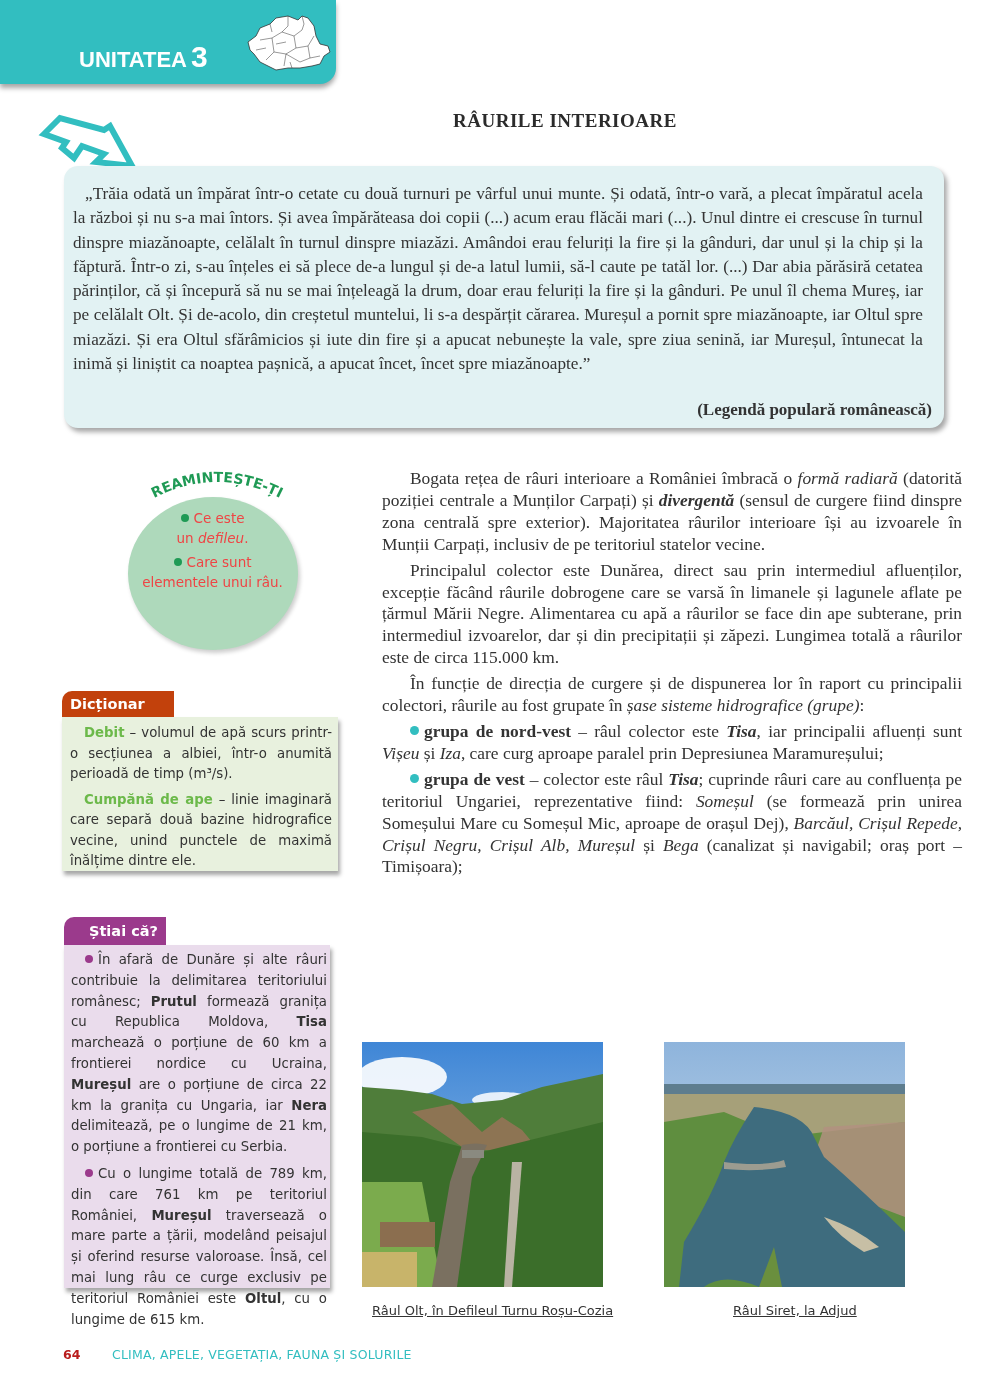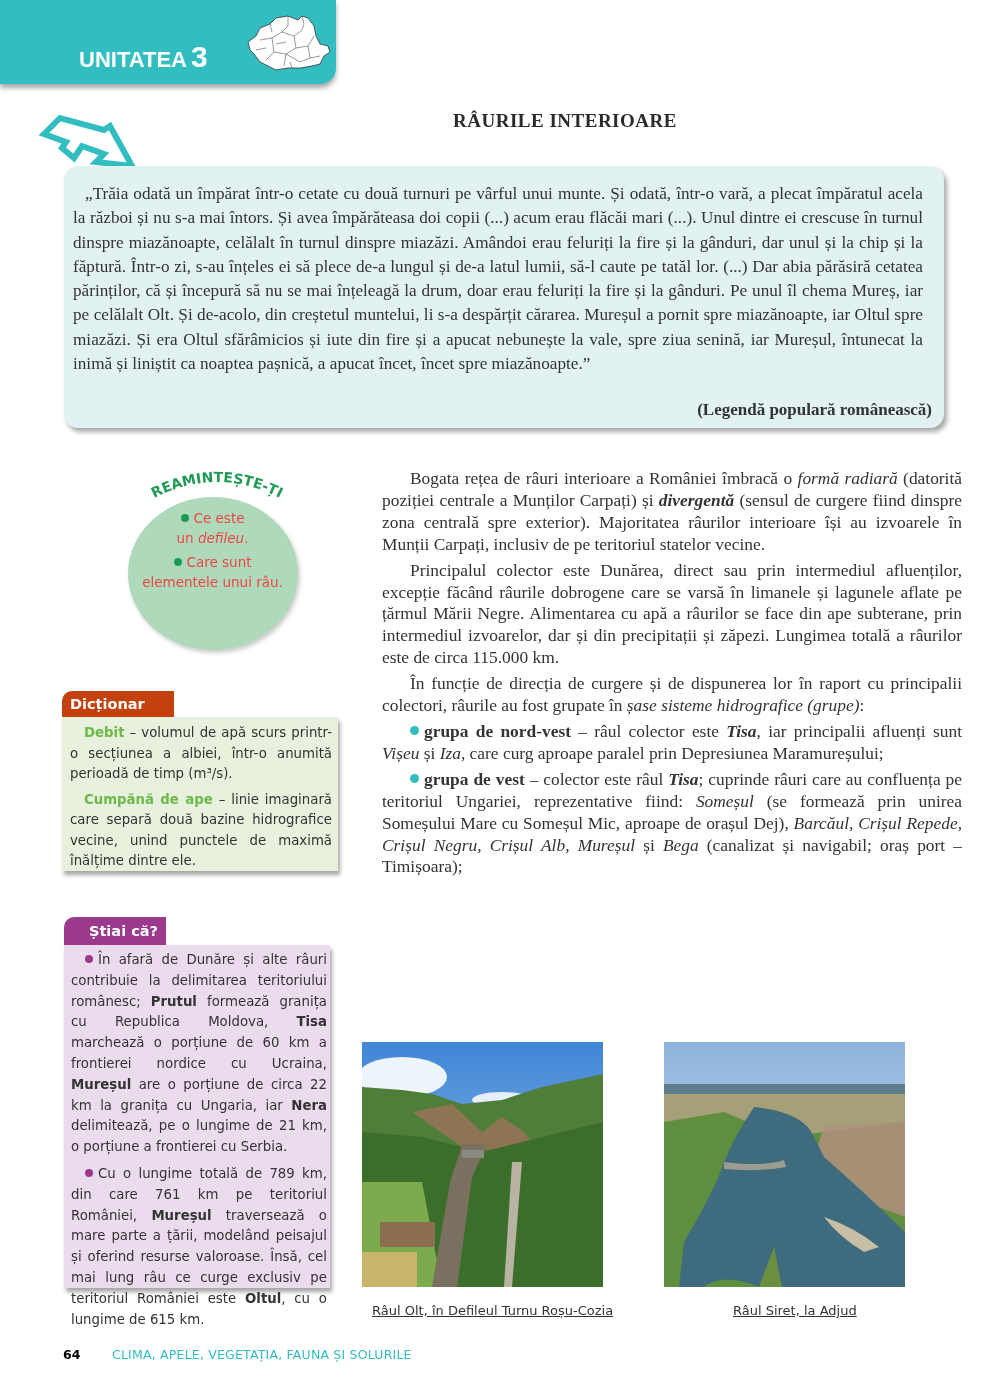--- a/index.html
+++ b/index.html
@@ -30,21 +30,21 @@
   .main-col { position:absolute; left:370px; top:468px; width:580px; font-family:"Liberation Serif", serif; font-size:17.4px; line-height:21.9px; color:#333; text-align:justify;margin-left:12px; }
   .main-col p { margin:0 0 4px 0; text-indent:28px; }
   .main-col i { font-style:italic; }
   .group-dot { display:inline-block; width:9px; height:9px; border-radius:50%; background:#32bec0; margin-right:5px; vertical-align:2px; }
   .photo { position:absolute; top:1042px; width:241px; height:245px; overflow:hidden; }
   .photo1 { left:362px; }
   .photo2 { left:664px; }
   .caption { position:absolute; top:1303px; font-family:"DejaVu Sans", sans-serif; font-size:13px; color:#333;text-decoration:underline; }
   .cap1 { left:372px; }
   .cap2 { left:733px; }
-  .page-num { position:absolute; left:63px; top:1347px; font-family:"DejaVu Sans", sans-serif; font-weight:bold; font-size:12.5px; color:#000000; }
+  .page-num { position:absolute; left:63px; top:1347px; font-family:"DejaVu Sans", sans-serif; font-weight:bold; font-size:12.5px; color:#b91c1c; }
   .chapter { position:absolute; left:112px; top:1347px; font-family:"DejaVu Sans", sans-serif; font-size:12.5px; color:#32bec0; letter-spacing:0.2px; }
 </style>
 </head>
 <body>
 
 <div class="header-band">
   <div class="unit-label"><span>UNITATEA</span><span class="num">3</span></div>
   <svg class="map-icon" viewBox="0 0 92 60">
     <path d="M6 30 L14 24 L18 16 L28 12 L34 6 L46 4 L56 8 L60 4 L66 6 L72 14 L74 24 L78 32 L86 34 L88 40 L82 44 L78 52 L70 54 L58 56 L46 56 L34 58 L26 54 L18 50 L12 42 L8 38 Z" fill="#fff" stroke="#333" stroke-width="0.8"></path>
     <path d="M18 28 L30 26 L40 20 M30 26 L32 40 L24 48 M40 20 L52 24 L60 18 M52 24 L54 36 L44 42 L32 40 M54 36 L66 34 L72 24 M66 34 L68 46 L58 50 L44 42 M44 42 L42 54 M68 46 L78 44 M28 12 L30 20 M46 4 L46 14 L40 20 M60 4 L62 12 L60 18 M14 38 L24 36 M34 32 L44 30 M48 50 L50 56" fill="none" stroke="#333" stroke-width="0.5"></path>

